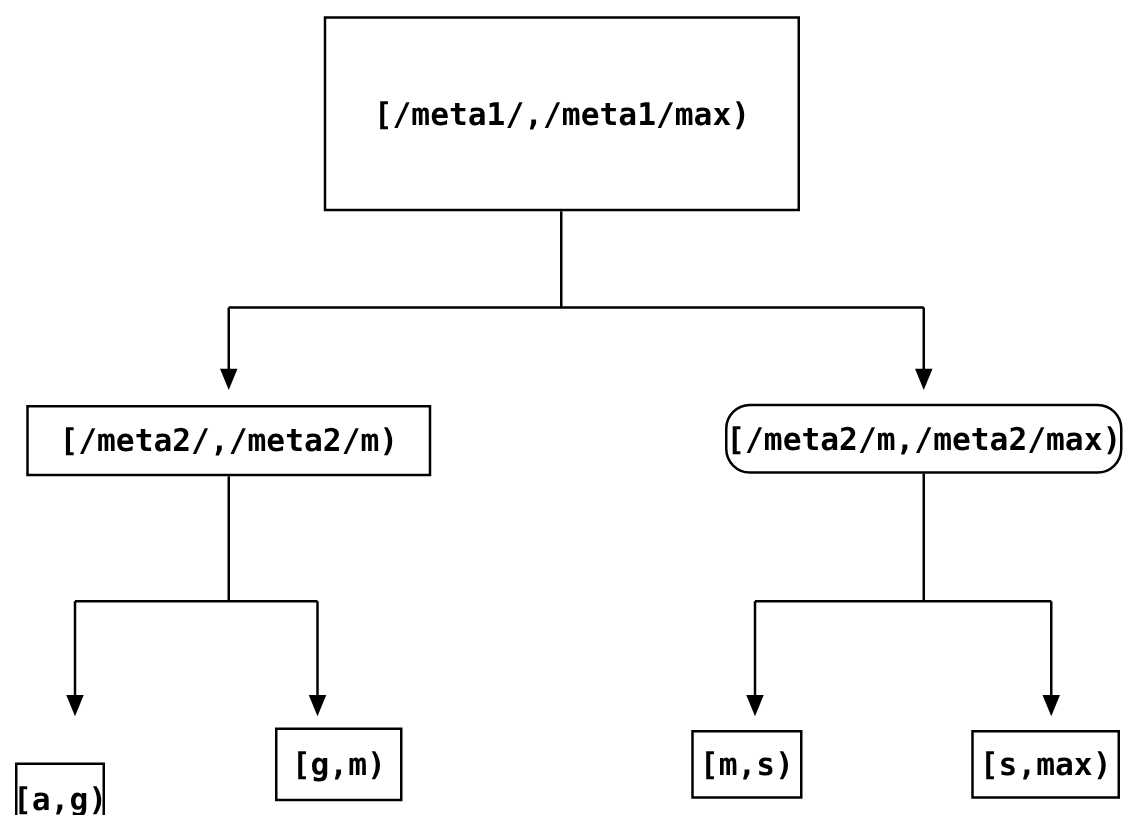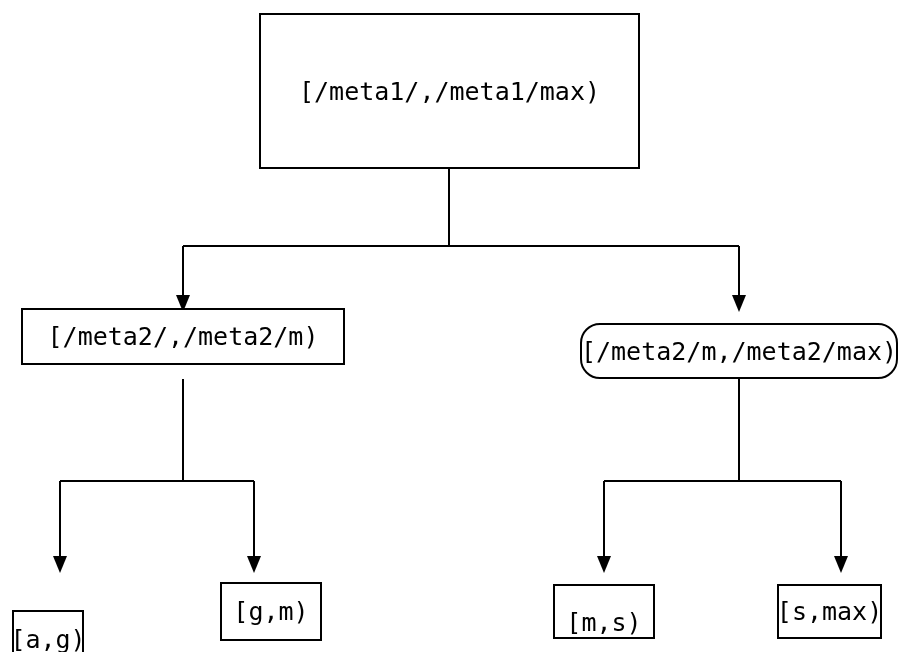--- a/index.html
+++ b/index.html
@@ -11,20 +11,21 @@
     padding: 0;
     background: var(--bg-color);
   }
   .canvas {
     position: relative;
     width: 912px;
     height: 652px;
     background: var(--bg-color);
     overflow: hidden;
     font-family: "DejaVu Sans Mono", "Liberation Mono", monospace;
+    font-weight: bold;
   }
   .connectors {
     position: absolute;
     left: 0;
     top: 0;
     width: 912px;
     height: 652px;
   }
   .connectors path {
     stroke: var(--line-color);
@@ -41,26 +42,26 @@
     border: 2px solid var(--line-color);
     background: var(--bg-color);
     display: flex;
     align-items: center;
     justify-content: center;
     font-size: 25px;
     color: var(--line-color);
     white-space: nowrap;
   }
   #node-root      { left: 259px; top: 13px;  width: 381px; height: 156px; }
-  #node-mid-left  { left: 21px;  top: 308px; width: 324px; height: 57px;  }
+  #node-mid-left  { left: 21px;  top: 324px; width: 324px; height: 57px;  }
   #node-mid-right { left: 580px; top: 323px; width: 318px; height: 56px; border-radius: 20px;  }
   #node-leaf-ag   { left: 12px;  top: 582px; width: 72px;  height: 59px; margin-top: 28px;  }
   #node-leaf-gm   { left: 203px; top: 582px; width: 102px; height: 59px; margin-left: 17px;  }
-  #node-leaf-ms   { left: 553px; top: 584px; width: 102px; height: 55px; align-items: flex-end;  }
-  #node-leaf-smax { left: 777px; top: 584px; width: 105px; height: 55px; justify-content: center;  }
+  #node-leaf-ms   { left: 553px; top: 584px; width: 89px; height: 55px;  }
+  #node-leaf-smax { left: 777px; top: 584px; width: 119px; height: 55px; justify-content: center;  }
 </style>
 </head>
 <body>
 
 <div class="canvas">
 
   <svg class="connectors" viewBox="0 0 912 652" xmlns="http://www.w3.org/2000/svg">
 
     <g>
       <path d="M449,168 V246 M183,246 H739 M183,246 V296 M739,246 V296"></path>

